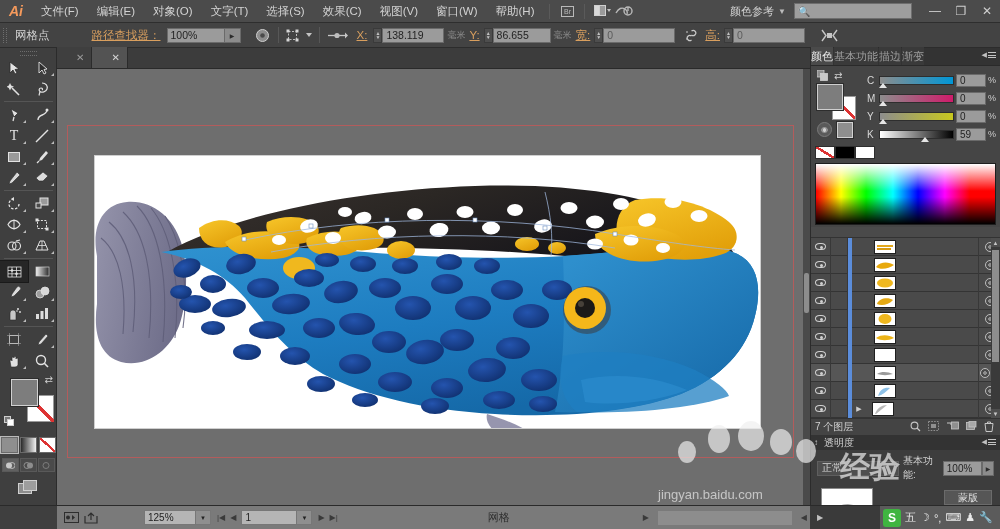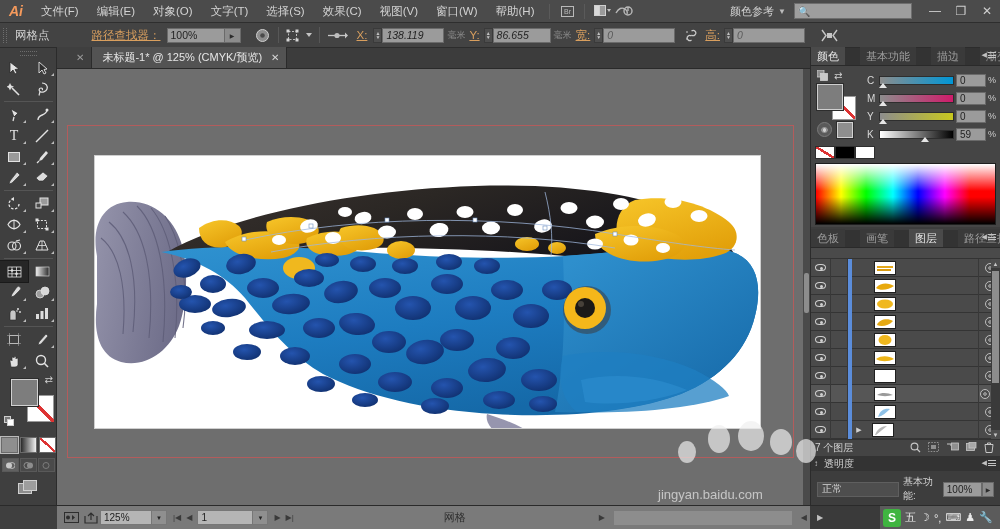--- a/index.html
+++ b/index.html
@@ -56,21 +56,21 @@
     content:""; position:absolute; left:3px; top:5px; width:2px; height:15px;
     border-left:1px dotted #6d6d6d; border-right:1px dotted #6d6d6d;
   }
   .opt-label { color:#d2d2d2; font-size:11.5px; padding:0 6px; white-space:nowrap; }
   .opt-label.link { color:#d99f5e; text-decoration:underline; }
   .opt-label.orange { color:#d99f5e; text-decoration:underline; }
   .opt-sep { width:1px; height:16px; background:#575757; margin:0 5px; }
   .numfield {
     height:15px; background:#9b9b9b; border:1px solid #6a6a6a;
     display:flex; align-items:center; color:#232323; font-size:10.5px;
-    padding:0 3px; min-width:40px;font-style:italic;
+    padding:0 3px; min-width:40px;
   }
   .numfield.empty { color:#5b5b5b; }
   .spin {
     width:9px; height:15px; background:#4e4e4e; border:1px solid #3a3a3a;
     display:flex; flex-direction:column; align-items:center; justify-content:center;
     font-size:5px; color:#c3c3c3; line-height:4px;
   }
   .fieldwrap { display:flex; align-items:center; }
   .opacity-field {
     width:58px; height:15px; background:#9b9b9b; border:1px solid #6a6a6a;
@@ -197,22 +197,22 @@
   
   .rightdock {
     position:absolute; left:810px; top:48px; width:190px; height:481px;
     background:#3d3d3d; border-left:1px solid #2b2b2b;
   }
   .panel-tabs {
     display:flex; align-items:flex-end; height:18px; background:#333333;
     border-bottom:1px solid #2a2a2a; position:relative;
   }
   .ptab {
-    padding:0 6px; height:18px; line-height:18px; font-size:11px; color:#9c9c9c;
-    background:#3a3a3a; margin-right:15px; white-space:nowrap;
+    padding:0 0; height:18px; line-height:18px; font-size:11px; color:#9c9c9c;
+    background:#3a3a3a; margin-right:1px; white-space:nowrap;
   }
   .ptab.active { background:#4a4a4a; color:#e4e4e4; }
   .pmenu {
     position:absolute; right:4px; top:3px; color:#c0c0c0; font-size:9px;
     display:flex; align-items:center; gap:1px;
   }
   .pmenu .lines { display:flex; flex-direction:column; gap:1.5px; }
   .pmenu .lines i { display:block; width:8px; height:1px; background:#c3c3c3; }
 
   
@@ -354,21 +354,21 @@
     position:absolute; left:0; top:505px; width:1000px; height:24px;
     background:#3a3a3a; display:flex; align-items:center;
     border-top:1px solid #2a2a2a;
   }
   .sb-left { width:57px; height:24px; background:#3f3f3f; }
   .sb-main { flex:1; height:24px; background:#7a7a7a; display:flex; align-items:center; padding-left:5px; }
   .sb-ic { width:19px; height:15px; display:flex; align-items:center; justify-content:center;
            color:#2e2e2e; font-size:10px; }
   .sb-zoom {
     width:52px; height:15px; background:#b5b5b5; border:1px solid #777;
-    font-size:10px; color:#1f1f1f; display:flex; align-items:center; padding-left:3px;
+    font-size:10px; color:#1f1f1f; display:flex; align-items:center; padding-left:3px;margin-left:44px;
   }
   .sb-drop { width:15px; height:15px; background:#8f8f8f; border:1px solid #777;
              border-left:none; display:flex; align-items:center; justify-content:center;
              font-size:6px; color:#222; }
   .sb-nav { display:flex; align-items:center; gap:5px; margin-left:6px; color:#3a3a3a; font-size:8px; }
   .sb-page { width:56px; height:15px; background:#b5b5b5; border:1px solid #777;
              font-size:10px; color:#1f1f1f; display:flex; align-items:center; padding-left:3px;
              margin-left:5px; }
   .sb-status { font-size:11px; color:#2f2f2f; margin-left:150px; }
   .sb-hsb { flex:1; height:14px; background:#8d8d8d; margin:0 6px; position:relative; }
@@ -541,21 +541,20 @@
           <rect x="6" y="4" width="5" height="5" fill="#c6c6c6"></rect>
         </svg>
     </div>
   </div>
 
   <div class="tabbar">
     <div class="doctab">
       <span class="x">✕</span>
     </div>
     <div class="doctab active">
-      <span>未标题-1* @ 125% (CMYK/预览)</span>
       <span class="x">✕</span>
     </div>
   </div>
 
   <div class="toolbox">
     <div class="tb-grip"></div>
     <div class="tb-grid">
 
       <div class="tool">
         <svg width="11" height="14" viewBox="0 0 11 14">
@@ -1080,34 +1079,20 @@
         <div class="chip" style="background:#fff"></div>
       </div>
 
       <div class="spectrum">
         <span class="spec-hue"></span>
         <span class="spec-white"></span>
         <span class="spec-black"></span>
       </div>
     </div>
 
-    <div class="panel-tabs" style="margin-top:3px;">
-      <div class="ptab">色板</div>
-      <div class="ptab">画笔</div>
-      <div class="ptab active">图层</div>
-      <div class="ptab">路径查找器</div>
-      <div class="pmenu">
-        <span style="font-size:7px;">◀</span>
-        <span class="lines">
-            <i></i>
-            <i></i>
-            <i></i>
-          </span>
-      </div>
-    </div>
 
     <div class="layerspanel">
       <div class="lp-head"></div>
       <div class="layerlist">
 
         <div class="lrow">
           <span class="l-eye">
               <i class="eyeglyph"></i>
             </span>
           <span class="l-lock"></span>
@@ -1403,20 +1388,21 @@
       <span class="sb-arrow" style="color:#c0c0c0">▶</span>
     </div>
   </div>
 
   <div class="watermark">
     <span class="wm-blob" style="left:118px;top:0px;width:22px;height:28px;"></span>
     <span class="wm-blob" style="left:148px;top:-4px;width:26px;height:30px;"></span>
     <span class="wm-blob" style="left:180px;top:4px;width:22px;height:26px;"></span>
     <span class="wm-blob" style="left:206px;top:14px;width:20px;height:24px;"></span>
     <span class="wm-blob" style="left:88px;top:16px;width:18px;height:22px;"></span>
+    <span class="wm-cn">经验</span>
     <span class="wm-small">jingyan.baidu.com</span>
   </div>
 
   <div class="imebar">
     <span class="ime-logo">S</span>
     <span class="ime-it">五</span>
     <span class="ime-it">☽</span>
     <span class="ime-it">°,</span>
     <span class="ime-it">⌨</span>
     <span class="ime-it">♟</span>

